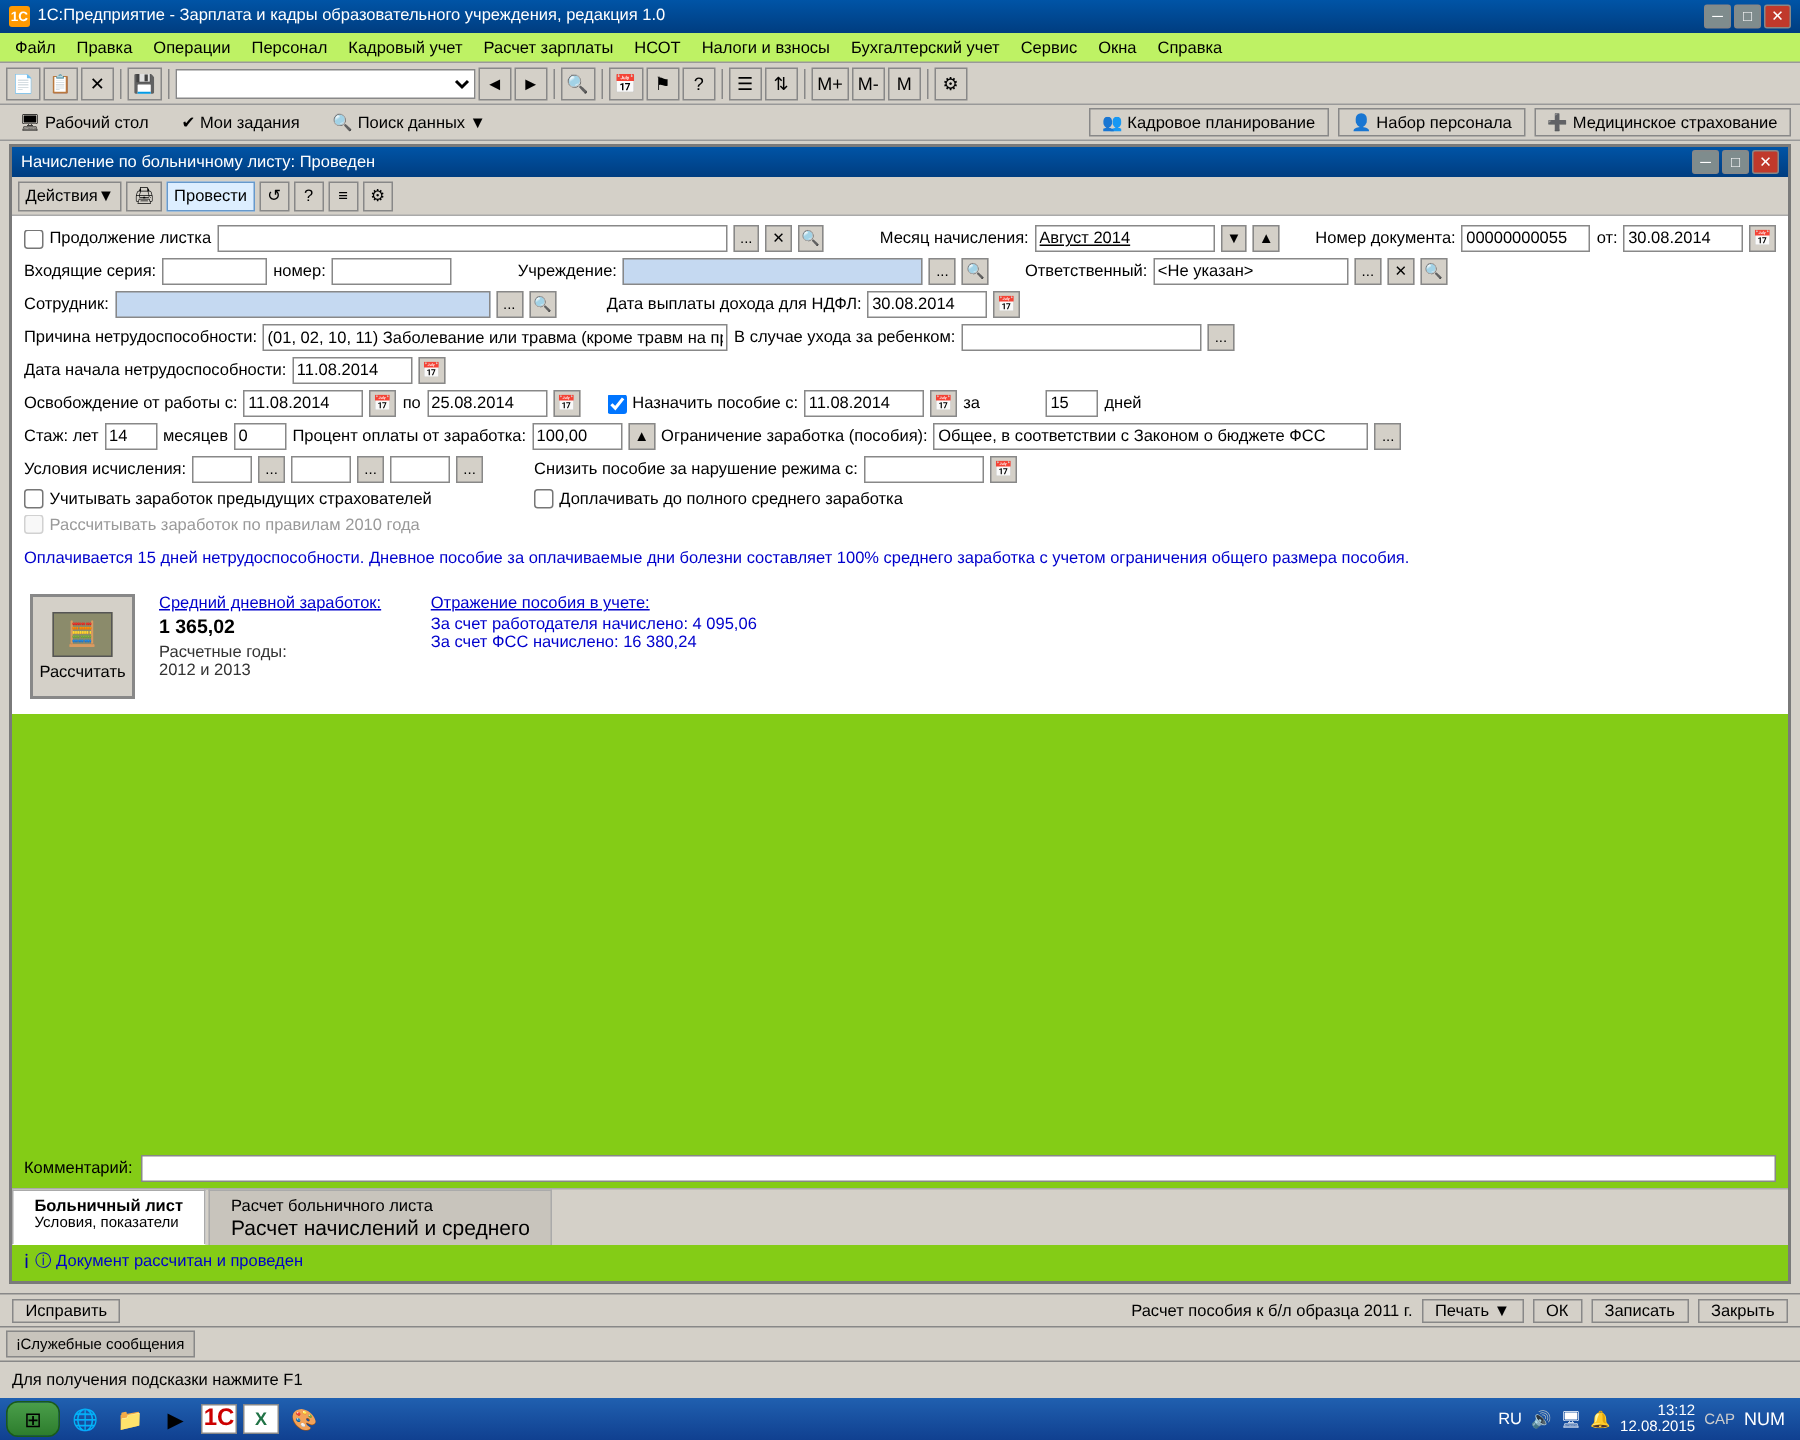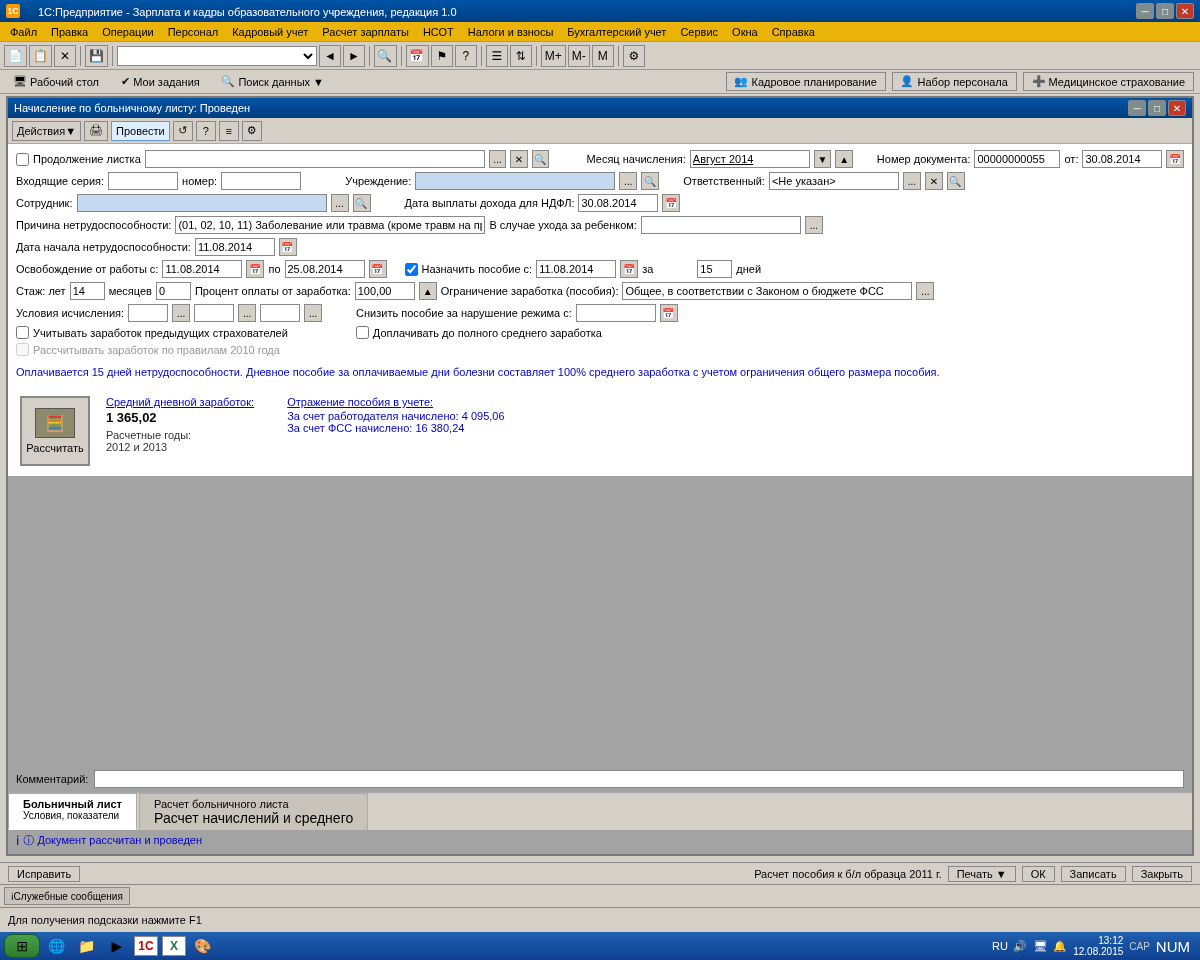--- a/index.html
+++ b/index.html
@@ -16,33 +16,33 @@
     .title-bar {
       background: linear-gradient(to bottom, #0054a6, #003d80);
       color: white;
       height: 22px;
       display: flex;
       align-items: center;
       padding: 0 6px;
       font-size: 11px;
       justify-content: space-between;
     }
-    .title-bar-left { display: flex; align-items: flex-end; gap: 18px; }
+    .title-bar-left { display: flex; align-items: flex-start; gap: 5px; }
     .title-bar-icon { width: 14px; height: 14px; background: #ff9900; border-radius: 2px; font-size: 9px; display:flex; align-items:center; justify-content:center; color:white; font-weight:bold; }
     .title-bar-buttons { display: flex; gap: 2px; }
     .title-btn {
       width: 18px; height: 16px; background: #c0392b; border: 1px solid #888;
       display: flex; align-items: center; justify-content: center; font-size: 10px; color: white; cursor: pointer;
       border-radius: 2px;
     }
     .title-btn.min { background: #7f8c8d; }
     .title-btn.max { background: #7f8c8d; }
     
     .menu-bar {
-      background: #eab308;
+      background: #bef264;
       height: 20px;
       display: flex;
       align-items: center;
       padding: 0 4px;
       border-bottom: 1px solid #999;
       gap: 2px;
     }
     .menu-item {
       padding: 2px 6px;
       font-size: 11px;
@@ -279,21 +279,21 @@
     .date-input { width: 80px; }
     
     .highlight-link { color: #0000cc; text-decoration: underline; cursor: pointer; }
     
     .window-container {
       position: absolute;
       top: 96px;
       left: 6px;
       right: 6px;
       bottom: 104px;
-      background: #a3a3a3;
+      background: #84cc16;
       border: 2px solid #7a7a7a;
     }
   </style>
 </head>
 <body>
 
 <div class="title-bar">
   <div class="title-bar-left">
     <div class="title-bar-icon">1C</div>
     <span>1С:Предприятие - Зарплата и кадры образовательного учреждения, редакция 1.0</span>
@@ -632,28 +632,28 @@
 
 <div style="position:absolute; bottom:28px; left:0; right:0; height:25px; background:#d4d0c8; border-top:1px solid #888; display:flex; align-items:center; padding:0 8px;">
   <span>Для получения подсказки нажмите F1</span>
 </div>
 
 <div class="sys-taskbar">
   <div class="start-btn">⊞</div>
   <div class="sys-icon">🌐</div>
   <div class="sys-icon">📁</div>
   <div class="sys-icon">▶</div>
-  <div class="sys-icon" style="font-size:12px; color:#cc0000; font-weight:bold; background:#fff; width:24px; height:20px; display:flex; align-items:center; justify-content:center; border:1px solid #888;">1С</div>
+  <div class="sys-icon" style="font-size:16px; color:#cc0000; font-weight:bold; background:#fff; width:24px; height:20px; display:flex; align-items:center; justify-content:center; border:1px solid #888;">1С</div>
   <div class="sys-icon" style="font-size:12px; color:#217346; font-weight:bold; background:#fff; width:24px; height:20px; display:flex; align-items:center; justify-content:center; border:1px solid #888;">X</div>
   <div class="sys-icon">🎨</div>
   <div class="sys-tray">
     <span>RU</span>
     <span>🔊</span>
     <span>🖥</span>
     <span>🔔</span>
     <div class="clock">
       <div>13:12</div>
       <div>12.08.2015</div>
     </div>
     <span style="font-size:10px; color:#ccc;">CAP</span>
-    <span style="font-size:15px;text-align:right;">NUM</span>
+    <span style="font-size:12px;text-align:right;">NUM</span>
   </div>
 </div>
 
 </body></html>

